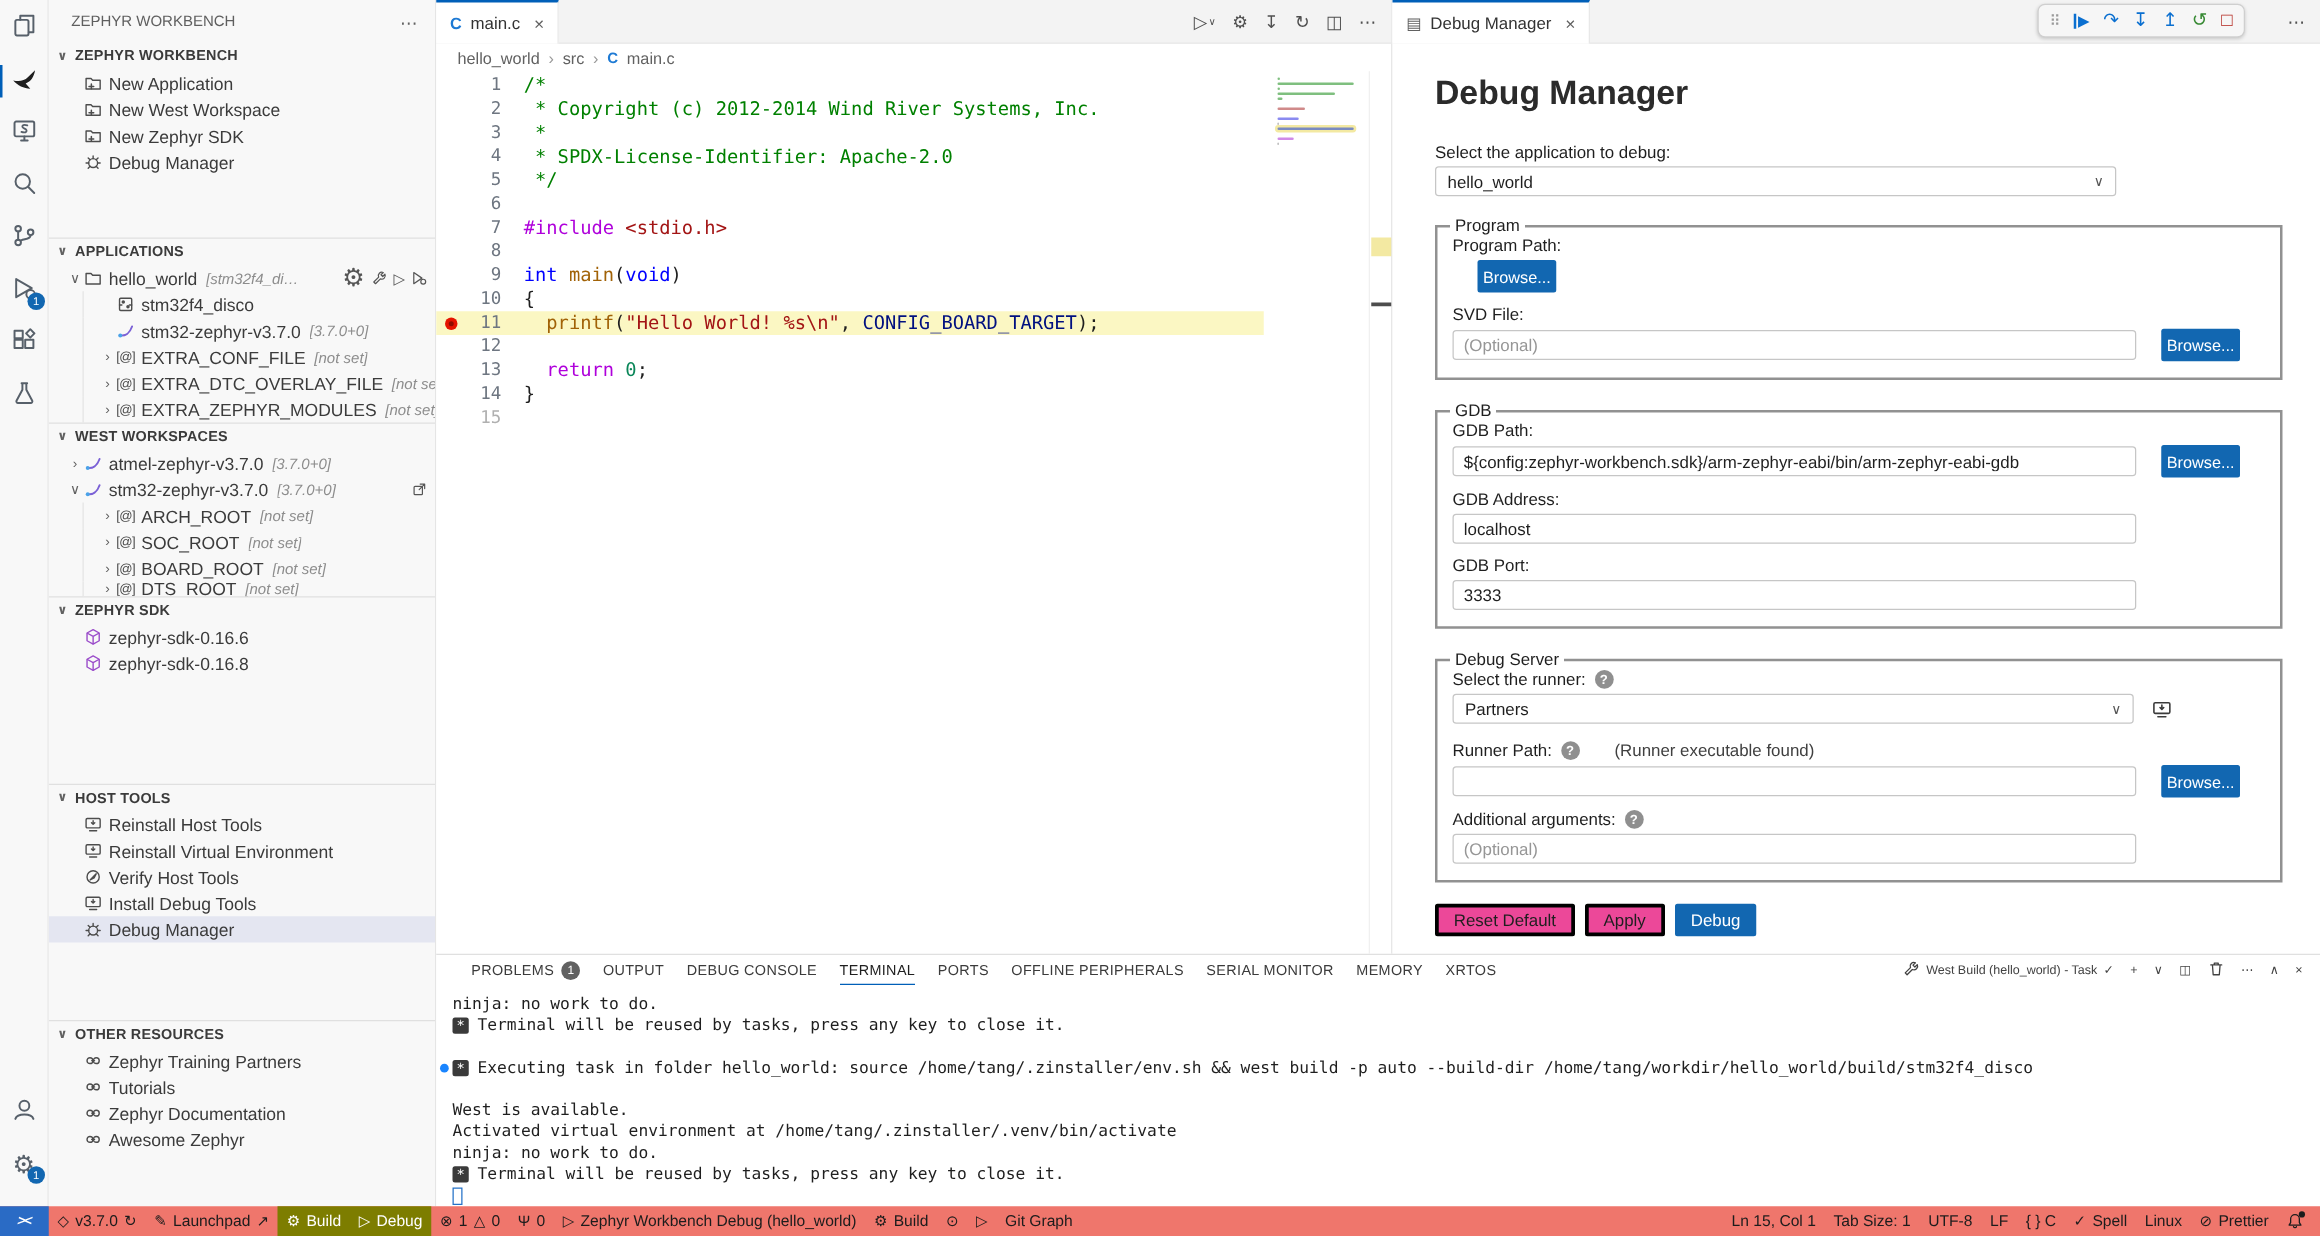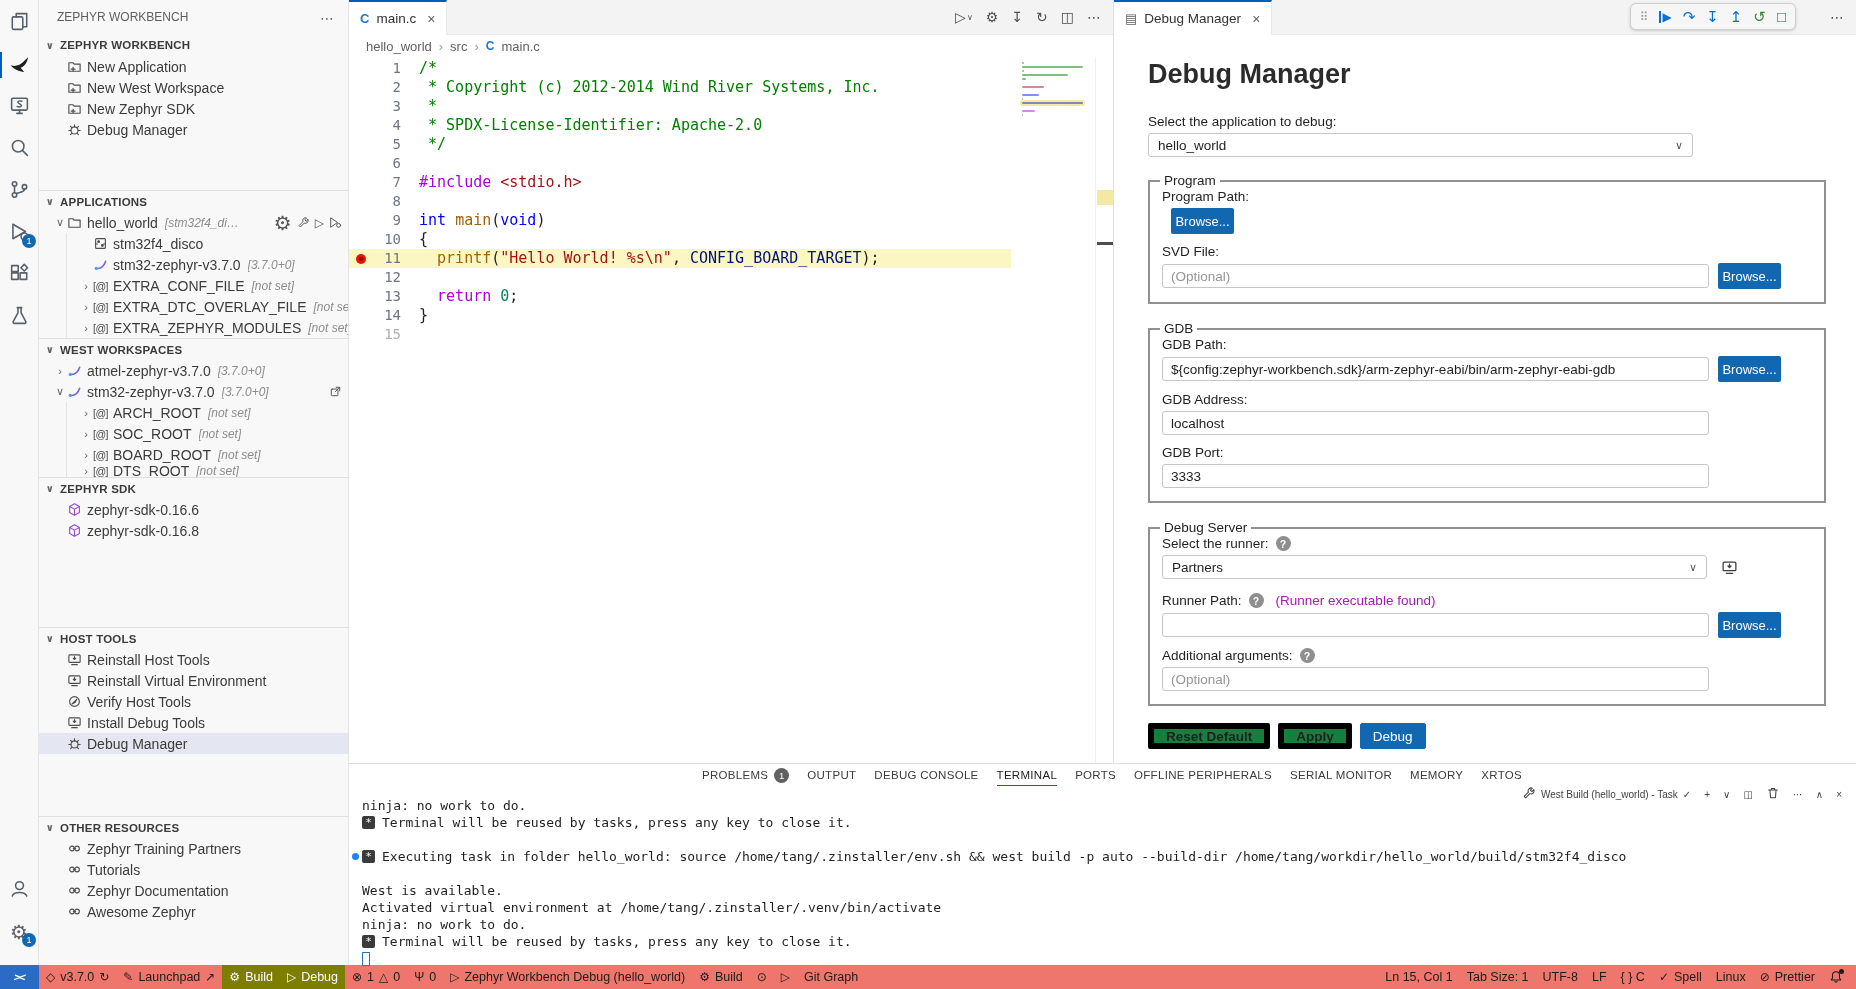--- a/index.html
+++ b/index.html
@@ -89,35 +89,35 @@
   .textbox { height:24px; width:547px; border:1px solid #c6c6c6; border-radius:3px; font-size:13.5px; padding:0 8px;
     color:#1f1f1f; background:#fff; font-family:"Liberation Sans",sans-serif; }
   .textbox::placeholder { color:#969696; }
   .selectbox { width:545px; height:24px; border:1px solid #c6c6c6; border-radius:3px; display:flex; align-items:center;
     justify-content:space-between; padding:0 9px; font-size:13.5px; cursor:pointer; background:#fff; }
   .selectbox .chev { color:#555; font-size:11px; }
   fieldset { border:2px solid #919191; width:678px; margin:0 0 17px; padding:1px 12px 13px; }
   legend { font-size:13.5px; padding:0 4px; margin-left:-2px; }
   .field-row { display:flex; align-items:center; }
   .browse-btn { width:63px; height:26px; background:#1267b1; color:#fff; font-size:13px; border-radius:2px;
-    display:inline-flex; align-items:center; justify-content:center; margin-left:9px; cursor:pointer; }
+    display:inline-flex; align-items:center; justify-content:center; margin-left:20px; cursor:pointer; }
   .help { display:inline-flex; width:15px; height:15px; border-radius:50%; background:#8f8f8f; color:#fff;
     font-size:10.5px; font-weight:bold; align-items:center; justify-content:center; margin-left:7px; cursor:pointer; }
-  .found-note { color:#a21caf; margin-left:12px; }
+  .found-note { color:#404040; margin-left:28px; }
   .runner-dl { margin-left:14px; color:#3b3b3b; display:flex; }
   .runner-dl svg { width:17px; height:17px; }
   .btn-row { display:flex; gap:8px; margin-top:2px; }
   .btn { height:26px; padding:0 12px; font-size:13.5px; border-radius:2px; display:inline-flex; align-items:center; cursor:pointer; }
-  .btn.gray { background:#15803d; border:6px solid #000000; color:#1f1f1f;font-weight:bold; }
+  .btn.gray { background:#ec4899; border:3px solid #000000; color:#1f1f1f; }
   .btn.blue { background:#1267b1; color:#fff; border:1px solid #1267b1; }
   .mt10{margin-top:10px}
 
   
   .panel { height:202px; border-top:1px solid #e0e0e0; display:flex; flex-direction:column; background:#fff; }
-  .panel-header { height:27px; display:flex; align-items:center; padding-left:19px;flex-direction:column; }
+  .panel-header { height:27px; display:flex; align-items:center; padding-left:19px; }
   .ptab { font-size:11.5px; letter-spacing:.3px; color:#3b3b3b; padding:0 9px; height:100%; display:flex; align-items:center; gap:6px; cursor:pointer; }
   .ptab .lbl { padding:5px 0 4px; border-bottom:1.5px solid transparent; }
   .ptab.active .lbl { border-bottom-color:#005fb8; color:#1f1f1f; }
   .ptab .badge { width:15px; height:15px; border-radius:50%; background:#616161; color:#fff; font-size:9.5px;
     display:flex; align-items:center; justify-content:center; }
   .panel-actions { margin-left:auto; display:flex; align-items:center; gap:13px; padding-right:14px; color:#424242; font-size:10px; }
   .panel-actions .pa { display:flex; align-items:center; gap:5px; cursor:pointer; }
   .panel-actions .pa svg { width:14px; height:14px; }
   .terminal { flex:1; font-family:"DejaVu Sans Mono","Liberation Mono",monospace; font-size:13px; line-height:17px;
     color:#1f1f1f; padding:6px 0 0 13px; }

